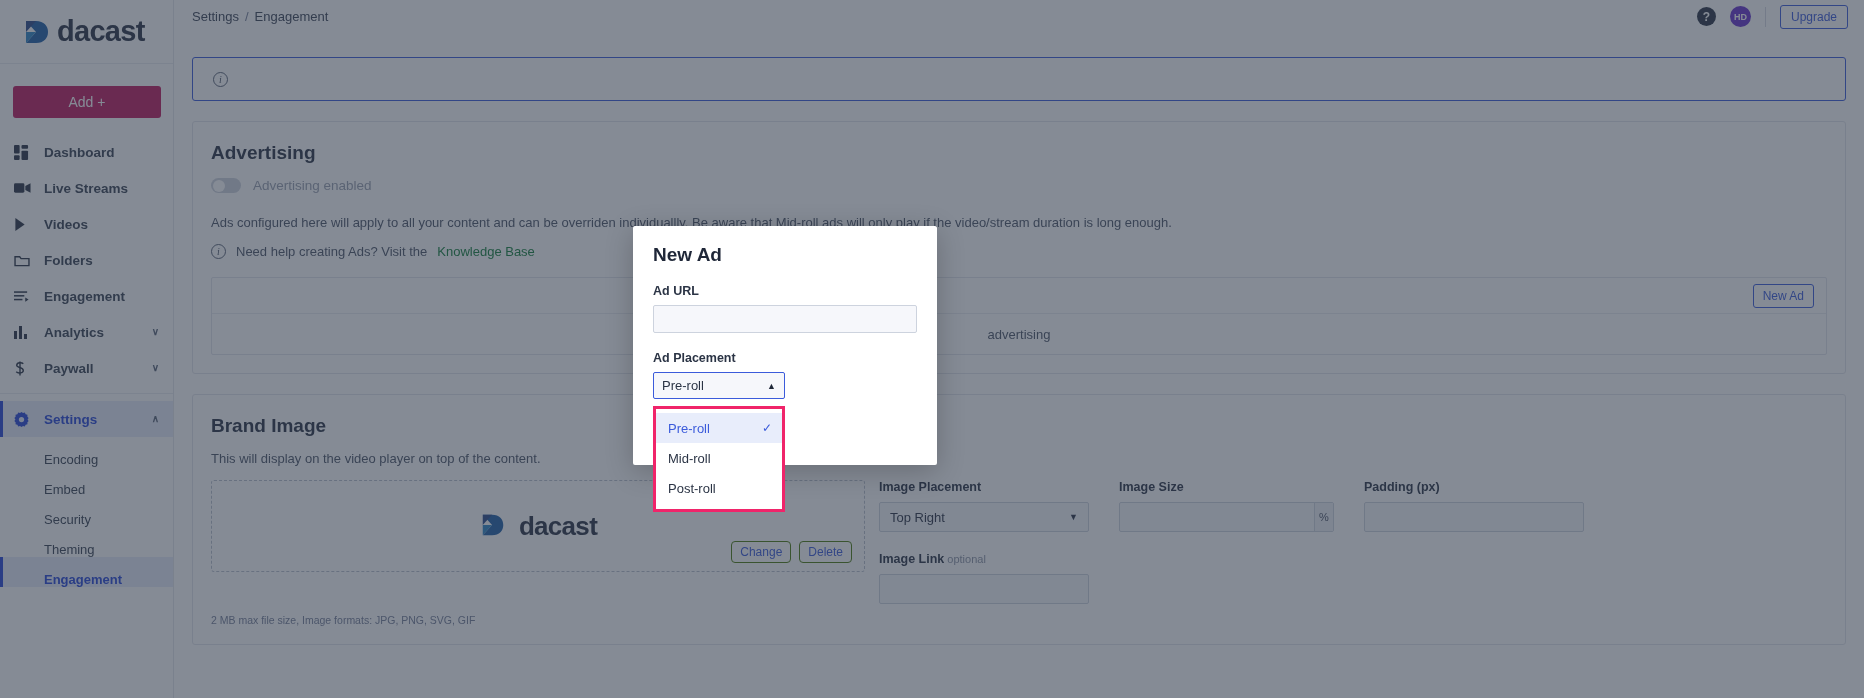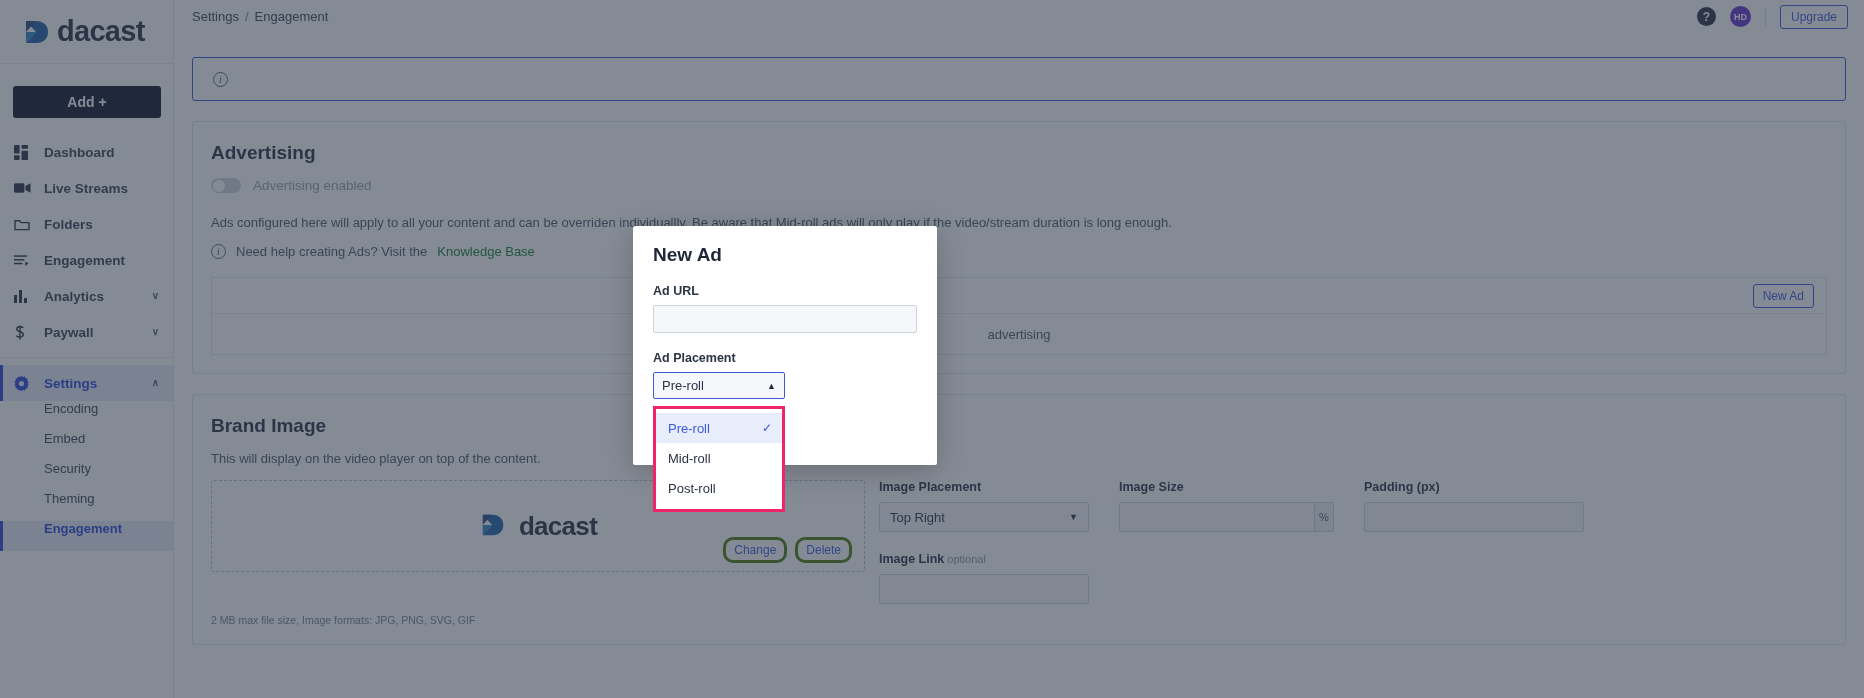--- a/index.html
+++ b/index.html
@@ -47,32 +47,31 @@
   .logo-mark { width: 30px; height: 30px; flex: 0 0 30px; margin-right: 5px; }
   .logo-text {
     font-size: 29px;
     font-weight: 700;
     color: #2b3445;
     letter-spacing: -0.7px;
   }
   .add-btn {
     margin: 22px 13px 10px 13px;
     height: 32px;
-    background: #0f172a;
+    background: #be185d;
     color: #ffffff;
     border: none;
     border-radius: 3px;
     font-size: 14px;
     font-family: "Liberation Sans", sans-serif;
     cursor: pointer;
     display: flex;
     align-items: center;
     justify-content: center;
     width: 148px;
-    font-weight: bold;
   }
   .nav { padding-top: 6px; }
   .nav-item {
     height: 36px;
     display: flex;
     align-items: center;
     padding: 0 14px 0 14px;
     color: #394353;
     font-size: 13.5px;
     cursor: pointer;
@@ -107,21 +106,21 @@
     background: #2747d8;
   }
   .nav-sep {
     height: 1px;
     background: #e9ecf1;
     margin: 7px 0;
   }
   .subnav-item {
     height: 30px;
     display: flex;
-    align-items: flex-start;
+    align-items: flex-end;
     padding-left: 44px;
     font-size: 13px;
     color: #394353;
     cursor: pointer;
     position: relative;
   }
   .subnav-item.active {
     background: #e8edfb;
     color: #2747d8;
     font-weight: 600;
@@ -321,24 +320,24 @@
     position: relative;
   }
   .dz-logo { display: flex; align-items: center; gap: 5px; }
   .dz-logo .logo-text { font-size: 26px; }
   .dz-actions {
     position: absolute;
     right: 12px; bottom: 8px;
     display: flex; gap: 8px;
   }
   .sm-btn {
-    border: 3px solid #4d7c0f;
+    border: 1px solid #4d7c0f;
     color: #3b5bdb;
     background: #ffffff;
-    border-radius: 10px;
+    border-radius: 4px;
     font-size: 12px;
     padding: 3px 8px;
     cursor: pointer;
     font-family: "Liberation Sans", sans-serif;
   }
   .fields { flex: 1; display: flex; gap: 30px; }
   .field { display: flex; flex-direction: column; }
   .field-label {
     font-size: 12.5px;
     font-weight: 700;
@@ -524,20 +523,28 @@
         <div class="nav-item">
           <span class="ico">
             <svg viewBox="0 0 18 12" width="17" height="12" fill="currentColor">
               <rect x="0" y="1" width="11" height="10" rx="1.5"></rect>
                 <path d="M12 4 L17.5 1 L17.5 11 L12 8 Z"></path>
             </svg>
           </span>
           <span class="lbl">Live Streams</span>
         </div>
 
+        <div class="nav-item">
+          <span class="ico">
+            <svg viewBox="0 0 12 14" width="12" height="13" fill="currentColor">
+                <path d="M1 0 L11 7 L1 14 Z"></path>
+              </svg>
+          </span>
+          <span class="lbl">Videos</span>
+        </div>
 
         <div class="nav-item">
           <span class="ico">
             <svg viewBox="0 0 17 14" width="16" height="13" fill="none" stroke="currentColor" stroke-width="1.5">
               <path d="M1 3 L1 12.5 L16 12.5 L16 5 L7.5 5 L6 3 Z"></path>
             </svg>
           </span>
           <span class="lbl">Folders</span>
         </div>
 

